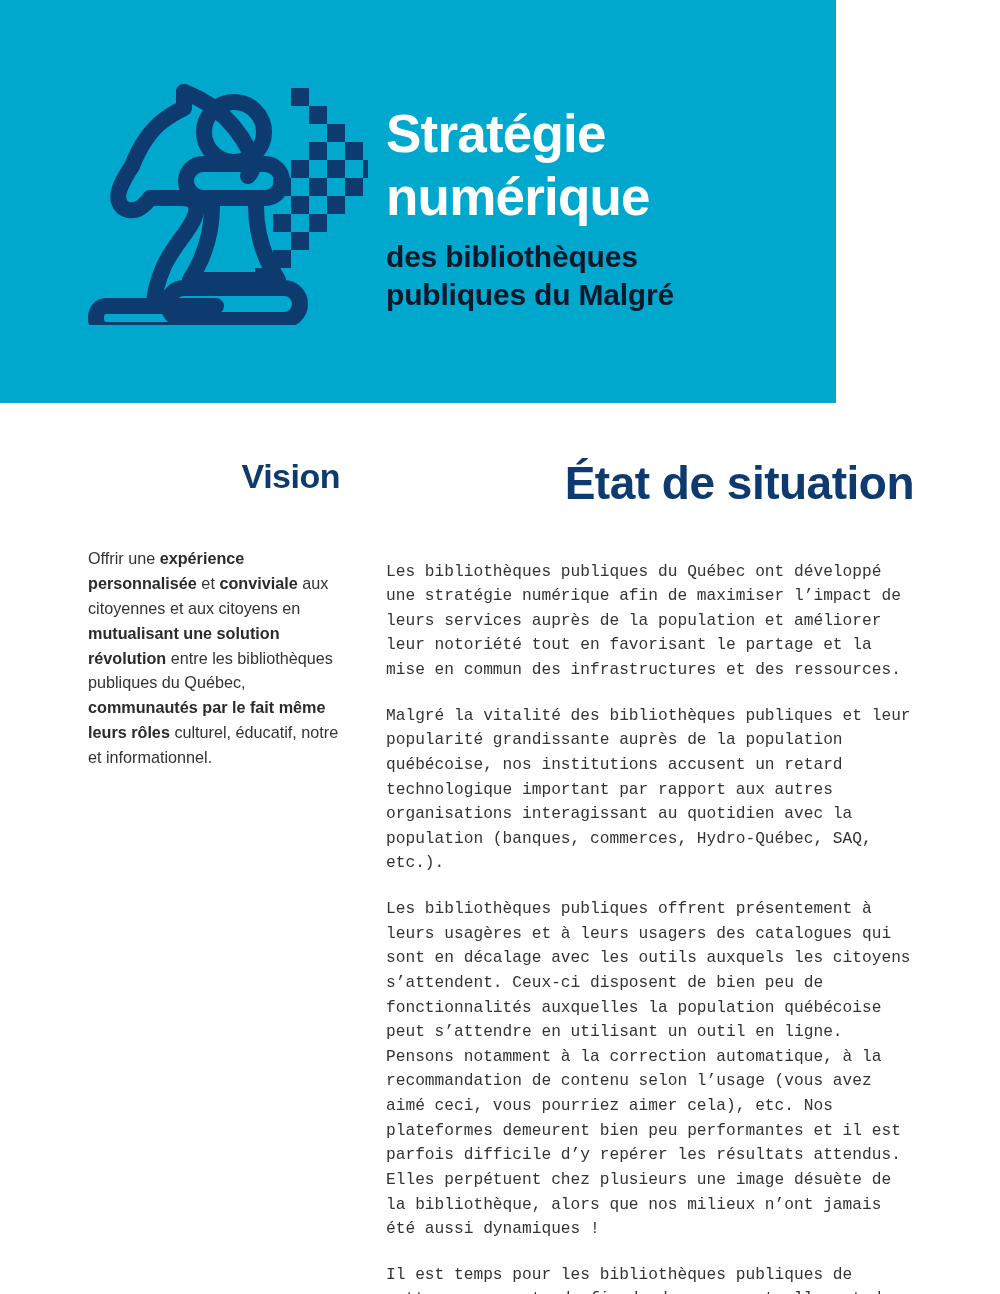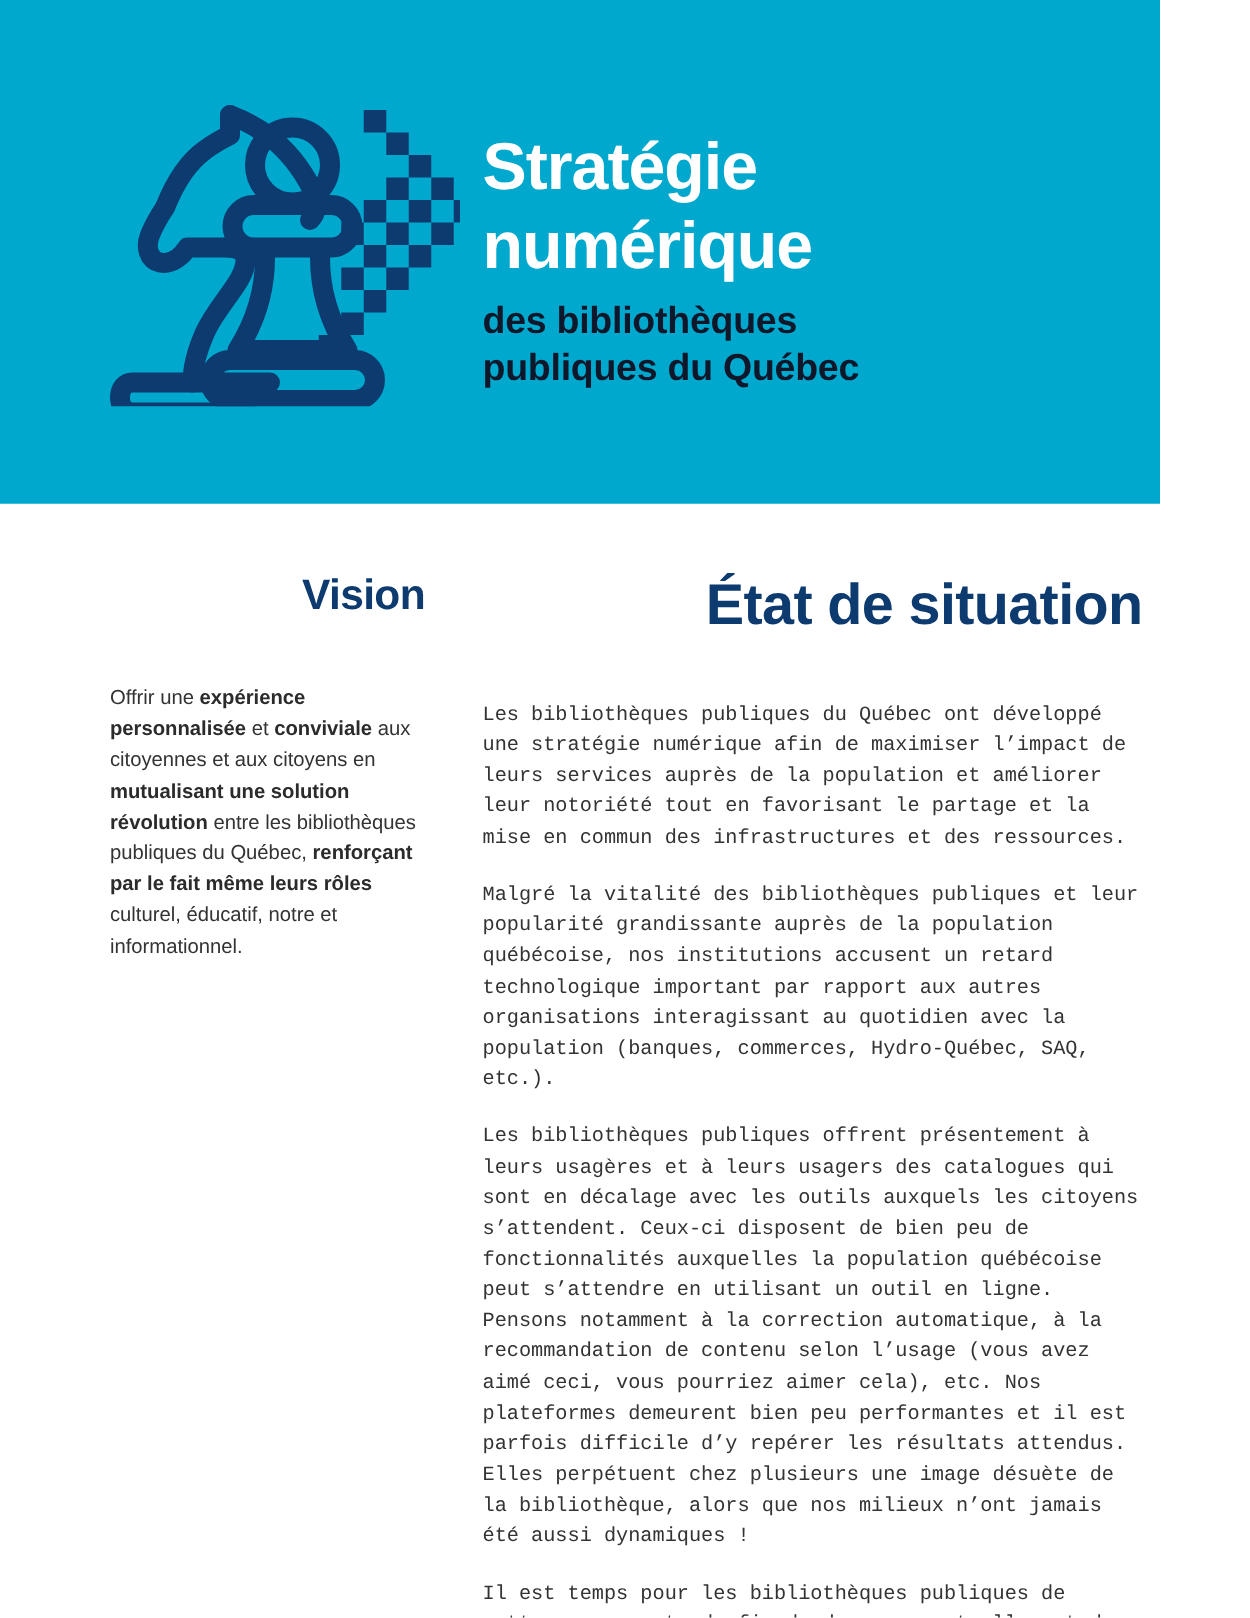--- a/index.html
+++ b/index.html
@@ -21,21 +21,21 @@
     width: 1000px;
     height: 1294px;
     background: #ffffff;
   }
 
   
   .banner {
     position: absolute;
     left: 0;
     top: 0;
-    width: 928px;
+    width: 836px;
     height: 403px;
     background: #00a8ce;
   }
 
   .banner-inner {
     position: absolute;
     left: 0;
     top: 0;
     width: 1000px;
     height: 403px;
@@ -213,33 +213,33 @@
         </svg>
       </div>
 
       <div class="banner-text">
         <h1 class="title-main">
           <span>Stratégie</span><br>
           <span>numérique</span>
         </h1>
         <p class="title-sub">
           <span>des bibliothèques</span><br>
-          <span>publiques du Québec</span>
+          <span>publiques du Malgré</span>
         </p>
       </div>
 
     </div>
   </div>
 
   <div class="content">
 
     <div class="col-left">
       <h2 class="section-heading">Vision</h2>
       <div class="body-block">
-        <p class="body"><span>Offrir une </span><b>expérience personnalisée</b><span> et </span><b>conviviale</b><span> aux citoyennes et aux citoyens en </span><b>mutualisant une solution révolution</b><span> entre les bibliothèques publiques du Québec, </span><b>renforçant par le fait même leurs rôles</b><span> culturel, éducatif, notre et informationnel.</span></p>
+        <p class="body"><span>Offrir une </span><b>expérience personnalisée</b><span> et </span><b>conviviale</b><span> aux citoyennes et aux citoyens en </span><b>mutualisant une solution révolution</b><span> entre les bibliothèques publiques du Québec, </span><b>communautés par le fait même leurs rôles</b><span> culturel, éducatif, notre et informationnel.</span></p>
       </div>
     </div>
 
     <div class="col-right">
       <h2 class="section-heading">État de situation</h2>
       <div class="body-block">
         <p class="body">Les bibliothèques publiques du Québec ont développé une stratégie numérique afin de maximiser l’impact de leurs services auprès de la population et améliorer leur notoriété tout en favorisant le partage et la mise en commun des infrastructures et des ressources.</p>
         <p class="body">Malgré la vitalité des bibliothèques publiques et leur popularité grandissante auprès de la population québécoise, nos institutions accusent un retard technologique important par rapport aux autres organisations interagissant au quotidien avec la population (banques, commerces, Hydro-Québec, SAQ, etc.).</p>
         <p class="body">Les bibliothèques publiques offrent présentement à leurs usagères et à leurs usagers des catalogues qui sont en décalage avec les outils auxquels les citoyens s’attendent. Ceux-ci disposent de bien peu de fonctionnalités auxquelles la population québécoise peut s’attendre en utilisant un outil en ligne. Pensons notamment à la correction automatique, à la recommandation de contenu selon l’usage (vous avez aimé ceci, vous pourriez aimer cela), etc. Nos plateformes demeurent bien peu performantes et il est parfois difficile d’y repérer les résultats attendus. Elles perpétuent chez plusieurs une image désuète de la bibliothèque, alors que nos milieux n’ont jamais été aussi dynamiques !</p>
         <p class="body"><span>Il est temps pour les bibliothèques publiques de rattraper ce retard afin de demeurer actuelles et de bien remplir leurs missions auprès de leurs communautés. La Stratégie numérique des bibliothèques publiques est un projet d’envergure menant ni plus ni moins qu’à la révolution numérique de notre secteur grâce à la mutualisation d’une plateforme moderne et performante : la </span><b>Solution numérique mutualisée</b><span>.</span></p>

